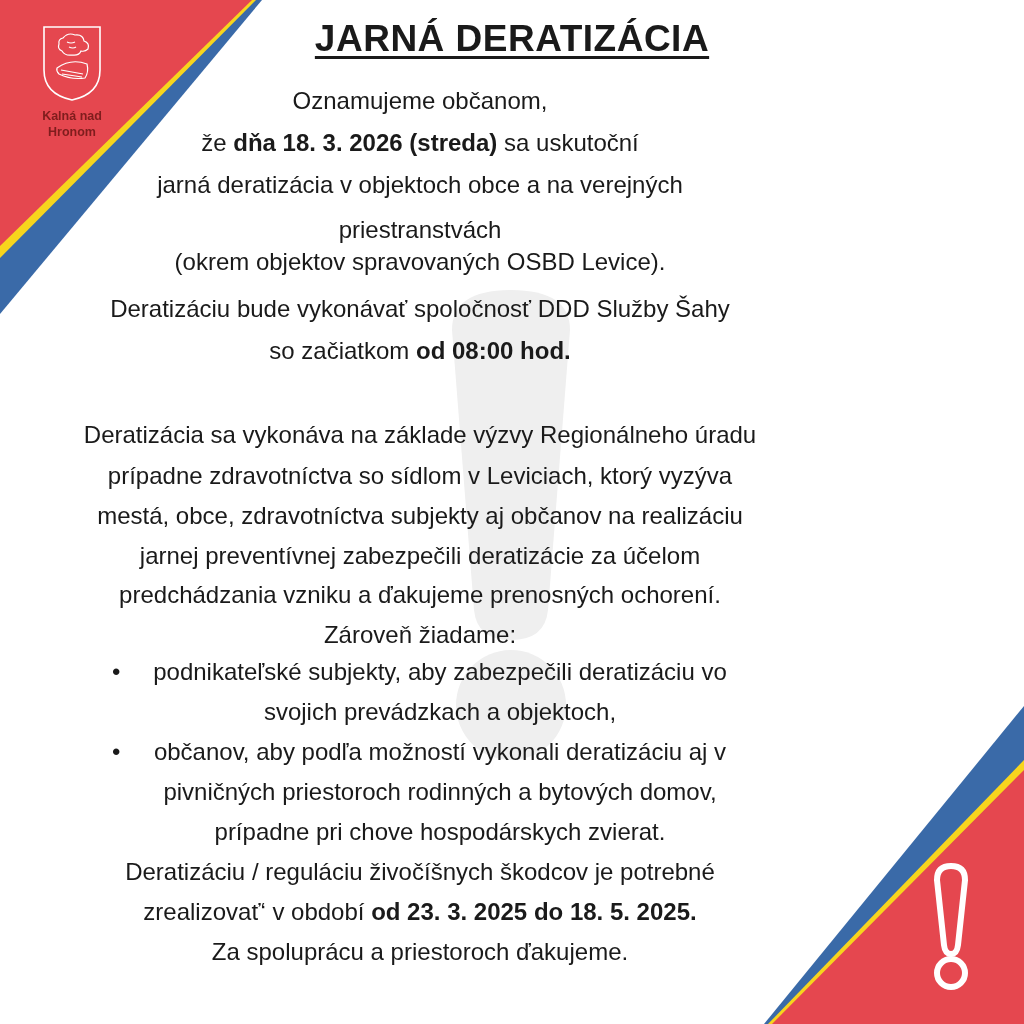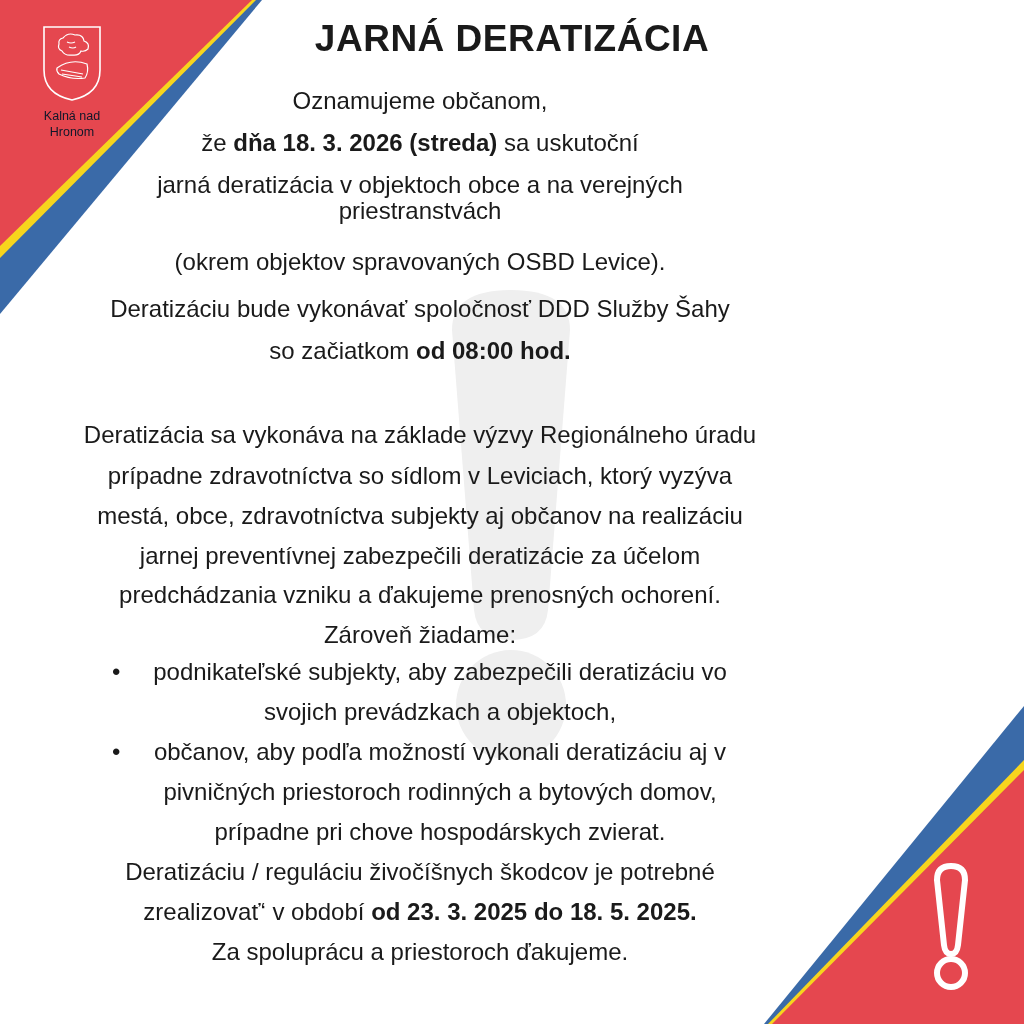--- a/index.html
+++ b/index.html
@@ -1,24 +1,24 @@
 <!DOCTYPE html>
 <html><head>
 <meta charset="utf-8">
 <style>
   html, body { margin:0; padding:0; }
   body { width:1024px; height:1024px; background:#ffffff; position:relative; overflow:hidden;
          font-family: "Liberation Sans", "DejaVu Sans", sans-serif; color:#1a1a1a; }
   .bg-svg { position:absolute; left:0; top:0; width:1024px; height:1024px; z-index:0; }
   .logo { position:absolute; left:30px; top:24px; width:84px; text-align:center; z-index:2; }
   .logo svg { display:block; margin:0 auto; }
-  .logo-text { color:#0f172a; font-weight:normal; font-size:12.5px; line-height:16px; margin-top:6px; }
+  .logo-text { color:#7f1d1d; font-weight:bold; font-size:12.5px; line-height:16px; margin-top:6px; }
   .content { position:absolute; left:0; top:0; width:1024px; z-index:2; text-align:center; }
   .title { position:absolute; left:0; width:1024px; top:18px; font-size:37px; font-weight:bold;
-           text-decoration-thickness:3px; text-underline-offset:5px; letter-spacing:0.5px; }
+           text-decoration:underline; text-decoration-thickness:3px; text-underline-offset:5px; letter-spacing:0.5px; }
   .line { position:absolute; left:0; width:840px; font-size:24px; line-height:30px; white-space:nowrap; }
   .line b { font-weight:bold; }
   .bullet { position:absolute; left:112px; font-size:24px; line-height:30px; }
 </style>
 </head>
 <body>
 
 <svg class="bg-svg" viewBox="0 0 1024 1024" xmlns="http://www.w3.org/2000/svg">
 
   <polygon points="0,0 262,0 0,314" fill="#3a6aa8"></polygon>
@@ -57,21 +57,21 @@
 </div>
 
 <div class="content">
   <div class="title">JARNÁ DERATIZÁCIA</div>
 
   <div class="line" style="top:86px">Oznamujeme občanom,</div>
   <div class="line" style="top:128px">
     <span>že </span><b>dňa 18. 3. 2026 (streda)</b><span> sa uskutoční</span>
   </div>
   <div class="line" style="top:170px">jarná deratizácia v objektoch obce a na verejných</div>
-  <div class="line" style="top:196px">priestranstvách</div>
+  <div class="line" style="top:215px">priestranstvách</div>
   <div class="line" style="top:247px">(okrem objektov spravovaných OSBD Levice).</div>
   <div class="line" style="top:294px">Deratizáciu bude vykonávať spoločnosť DDD Služby Šahy</div>
   <div class="line" style="top:336px">
     <span>so začiatkom </span><b>od 08:00 hod.</b>
   </div>
 
   <div class="line" style="top:420px">Deratizácia sa vykonáva na základe výzvy Regionálneho úradu</div>
   <div class="line" style="top:461px">prípadne zdravotníctva so sídlom v Leviciach, ktorý vyzýva</div>
   <div class="line" style="top:501px">mestá, obce, zdravotníctva subjekty aj občanov na realizáciu</div>
   <div class="line" style="top:541px">jarnej preventívnej zabezpečili deratizácie za účelom</div>

